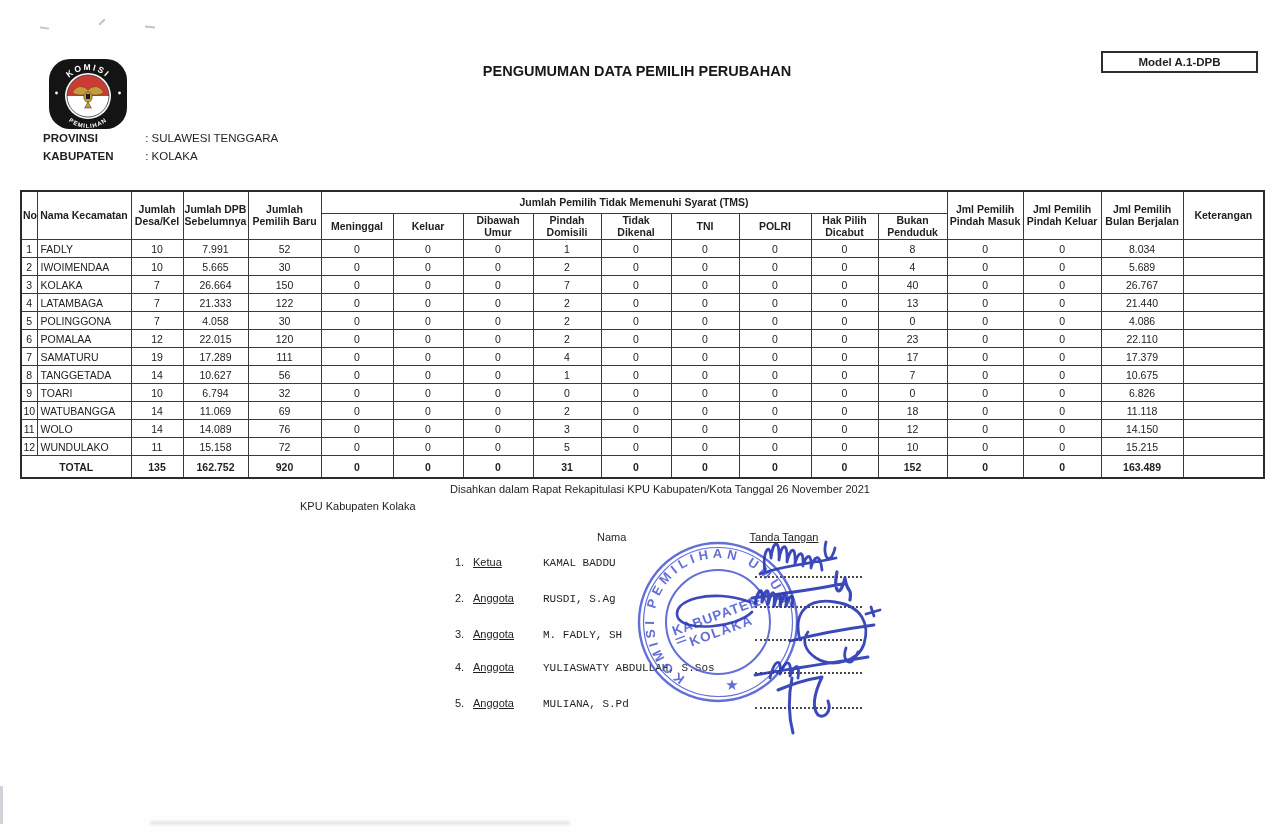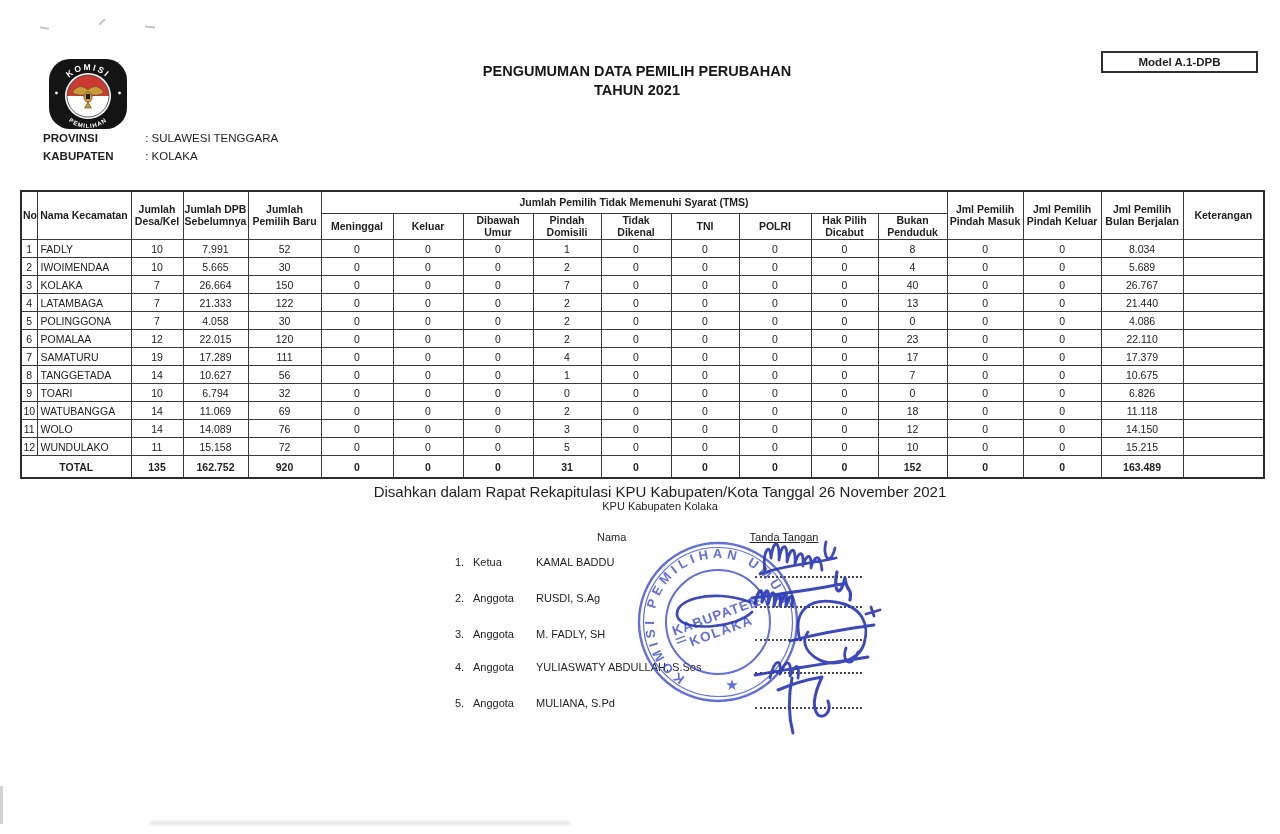--- a/index.html
+++ b/index.html
@@ -29,29 +29,29 @@
                   overflow:hidden;}
   .doc-table{border:2px solid #2b2b2b;}
   .doc-table thead th{font-weight:bold;font-size:10.5px;line-height:11.5px;}
   .doc-table thead tr.h1 th{height:21px;}
   .doc-table thead tr.h2 th{height:25px;}
   .doc-table tbody td{height:17px;font-size:10.5px;color:#222;}
   .doc-table tbody td.c-name{text-align:left;padding-left:3px;}
   .doc-table tfoot td{height:21px;font-weight:bold;}
 
   
-  .footer-l1{position:absolute;left:300px;top:483px;width:720px;text-align:center;font-size:15px;}
-  .footer-l2{position:absolute;left:300px;top:500px;width:720px;text-align:center;font-size:11px;}
+  .footer-l1{position:absolute;left:300px;top:483px;width:720px;text-align:center;font-size:11px;}
+  .footer-l2{position:absolute;left:300px;top:500px;width:720px;text-align:left;font-size:11px;}
   .sig-col-nama{position:absolute;left:597px;top:531px;width:60px;text-align:left;font-size:11px;}
   .sig-col-ttd{position:absolute;left:733px;top:531px;width:102px;text-align:center;font-size:11px;text-decoration:underline;}
 
   .sig-row{position:absolute;left:455px;font-size:11px;white-space:nowrap;}
   .sig-no{display:inline-block;width:18px;}
-  .sig-role{display:inline-block;width:62px;}
-  .sig-name{margin-left:1px;}
+  .sig-role{display:inline-block;width:62px;text-decoration:underline;}
+  .sig-name{margin-left:8px;font-family:Liberation Mono, monospace;}
   .dotline{position:absolute;left:755px;width:107px;height:0;border-bottom:2px dotted #4a4a4a;}
 
   .stamp{position:absolute;left:628px;top:534px;width:182px;height:176px;opacity:.82;z-index:3;}
   .sigink{position:absolute;left:640px;top:528px;width:260px;height:215px;z-index:4;}
 </style>
 </head>
 <body>
 
 <div class="page">
 
@@ -85,21 +85,20 @@
       <text font-size="6" font-weight="bold" fill="#ffffff" letter-spacing="1" font-family="Liberation Sans, sans-serif">
         <textPath href="#logoBotArc" startOffset="50%" text-anchor="middle">PEMILIHAN</textPath>
       </text>
       <circle cx="10.5" cy="37" r="1.4" fill="#fff"></circle>
       <circle cx="73.5" cy="37" r="1.4" fill="#fff"></circle>
     </svg>
   </div>
 
   <div class="title-block">
     <div>PENGUMUMAN DATA PEMILIH PERUBAHAN</div>
-    <div>TAHUN 2021</div>
   </div>
 
   <div class="model-box">Model A.1-DPB</div>
 
   <div class="meta">
     <div class="meta-row">
       <span class="meta-label">PROVINSI</span>
       <span class="meta-value">: SULAWESI TENGGARA</span>
     </div>
     <div class="meta-row">

